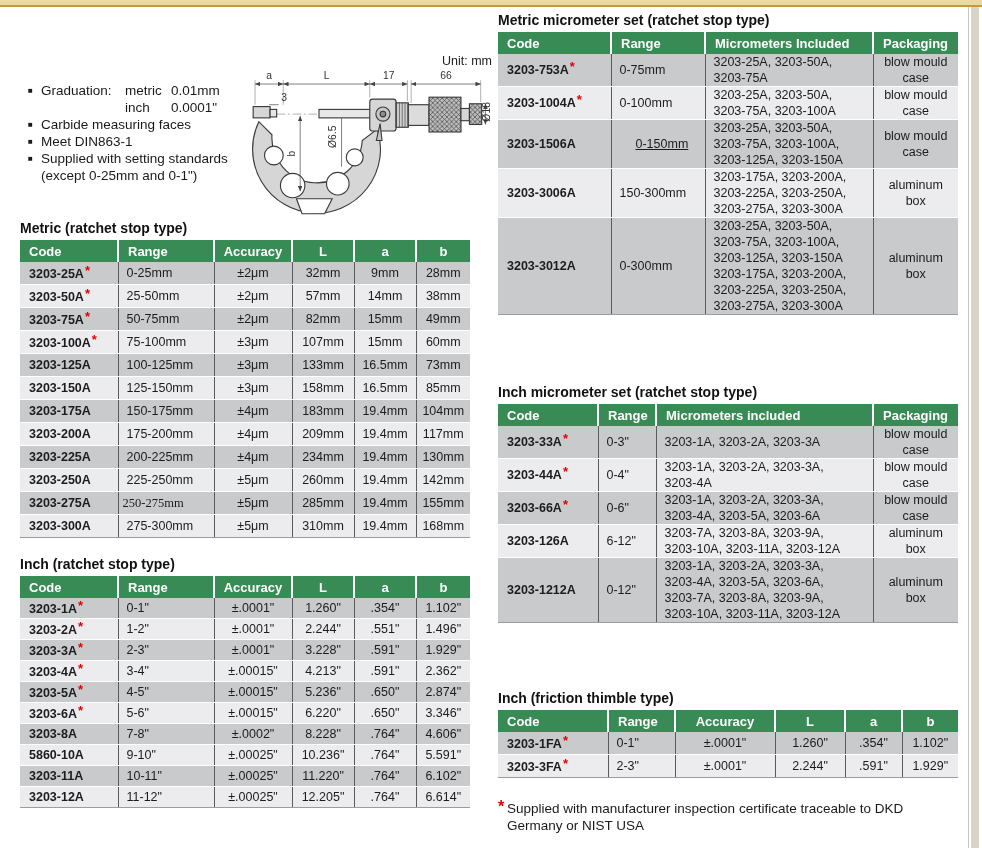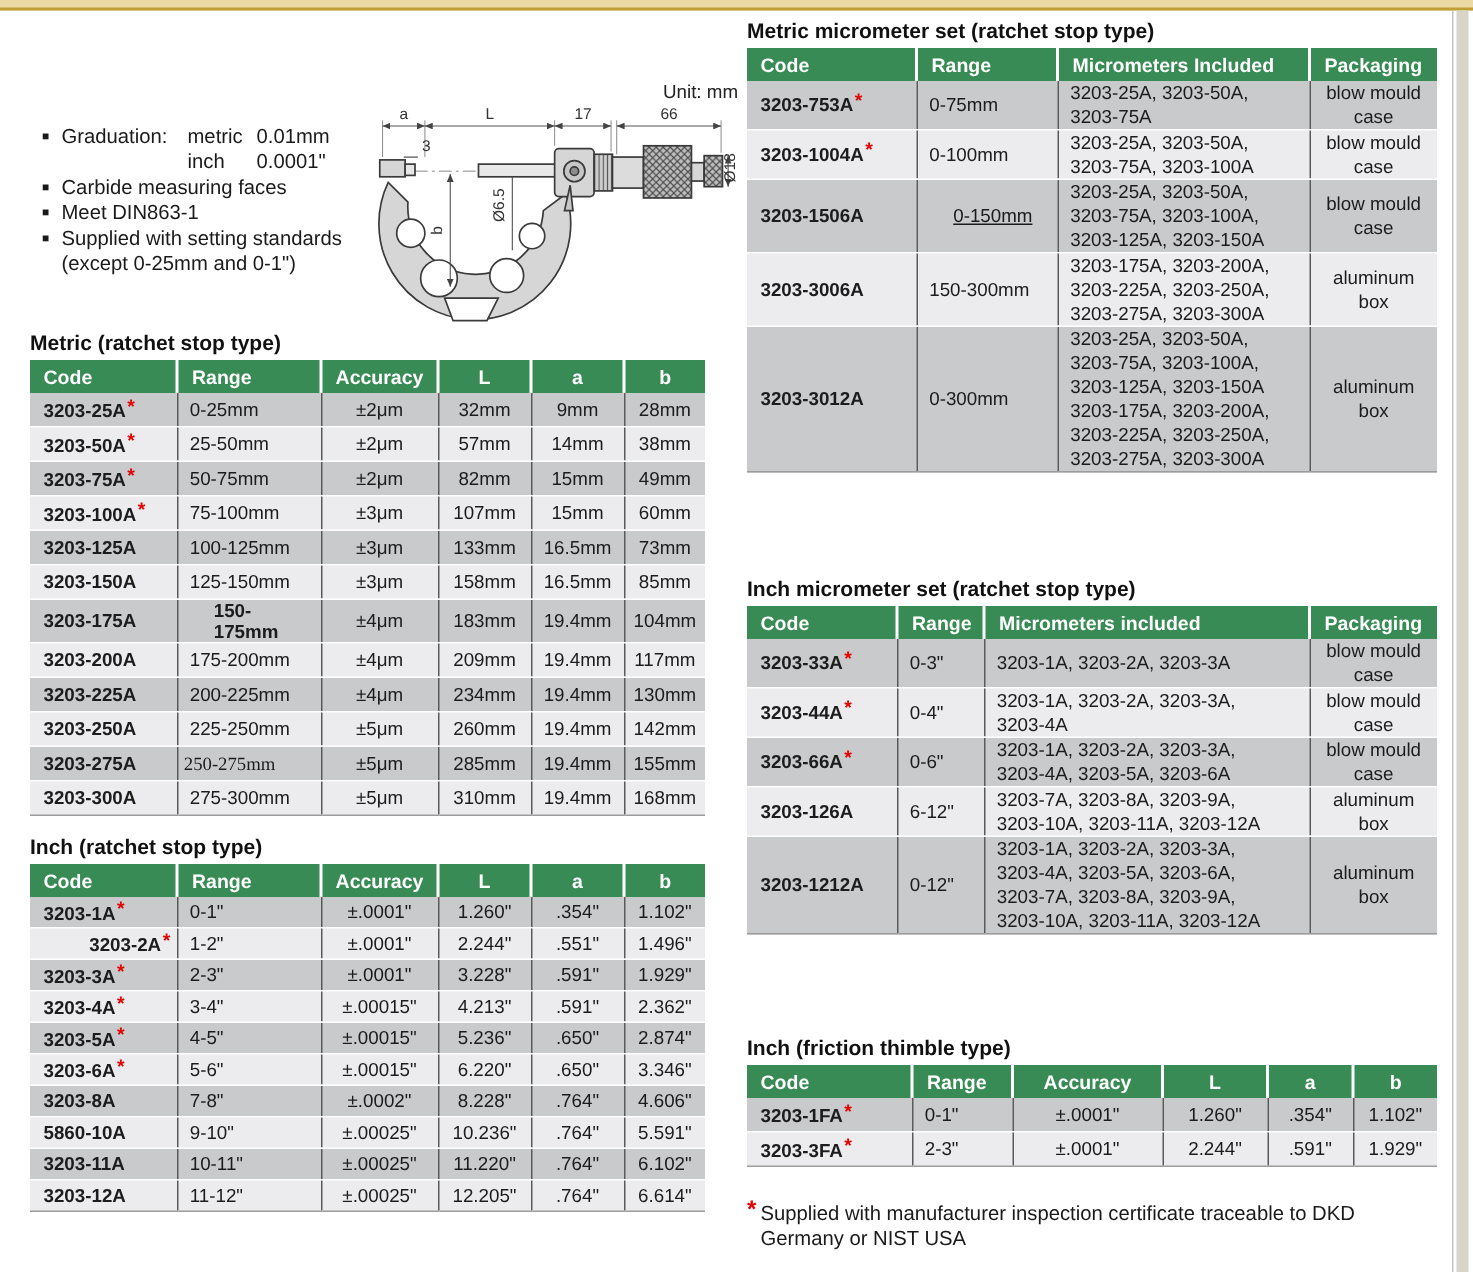--- a/index.html
+++ b/index.html
@@ -216,21 +216,21 @@
             <tr>
               <td style="text-align: left; padding-left: 9px;"><span class="code">3203-150A</span></td>
               <td style="text-align: left; padding-left: 8px;">125-150mm</td>
               <td style="text-align: center;">±3μm</td>
               <td style="text-align: center;">158mm</td>
               <td style="text-align: center;">16.5mm</td>
               <td style="text-align: center;">85mm</td>
             </tr>
             <tr>
               <td style="text-align: left; padding-left: 9px;"><span class="code">3203-175A</span></td>
-              <td style="text-align: left; padding-left: 24px; font-weight: bold;">150-175mm</td>
+              <td style="text-align: left; padding-left: 8px;">150-175mm</td>
               <td style="text-align: center;">±4μm</td>
               <td style="text-align: center;">183mm</td>
               <td style="text-align: center;">19.4mm</td>
               <td style="text-align: center;">104mm</td>
             </tr>
             <tr>
               <td style="text-align: left; padding-left: 9px;"><span class="code">3203-200A</span></td>
               <td style="text-align: left; padding-left: 8px;">175-200mm</td>
               <td style="text-align: center;">±4μm</td>
               <td style="text-align: center;">209mm</td>
@@ -299,21 +299,21 @@
           <tbody>
             <tr>
               <td style="text-align: left; padding-left: 9px;"><span class="code">3203-1A</span><span class="star">*</span></td>
               <td style="text-align: left; padding-left: 8px;">0-1"</td>
               <td style="text-align: center;">±.0001"</td>
               <td style="text-align: center;">1.260"</td>
               <td style="text-align: center;">.354"</td>
               <td style="text-align: center;">1.102"</td>
             </tr>
             <tr>
-              <td style="text-align: right; padding-left: 22px;"><span class="code">3203-2A</span><span class="star">*</span></td>
+              <td style="text-align: left; padding-left: 9px;"><span class="code">3203-2A</span><span class="star">*</span></td>
               <td style="text-align: left; padding-left: 8px;">1-2"</td>
               <td style="text-align: center;">±.0001"</td>
               <td style="text-align: center;">2.244"</td>
               <td style="text-align: center;">.551"</td>
               <td style="text-align: center;">1.496"</td>
             </tr>
             <tr>
               <td style="text-align: left; padding-left: 9px;"><span class="code">3203-3A</span><span class="star">*</span></td>
               <td style="text-align: left; padding-left: 8px;">2-3"</td>
               <td style="text-align: center;">±.0001"</td>

